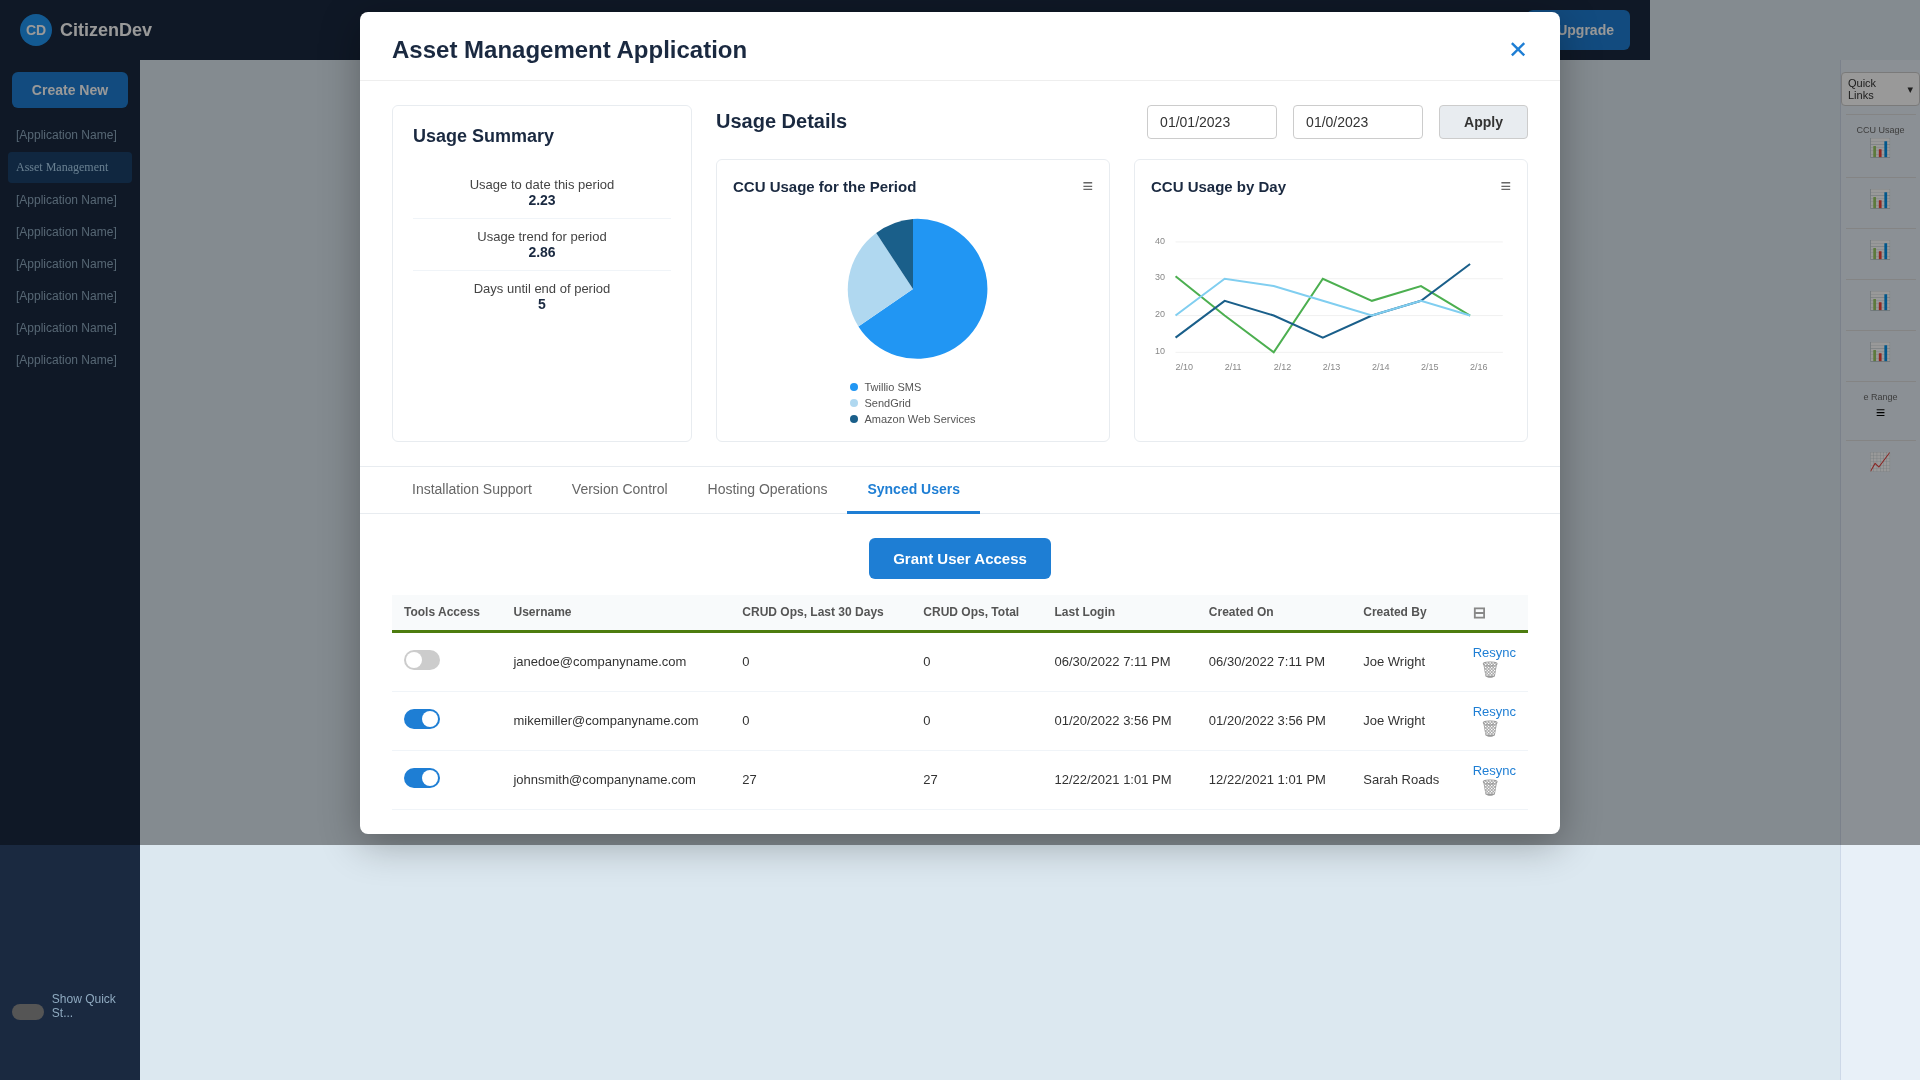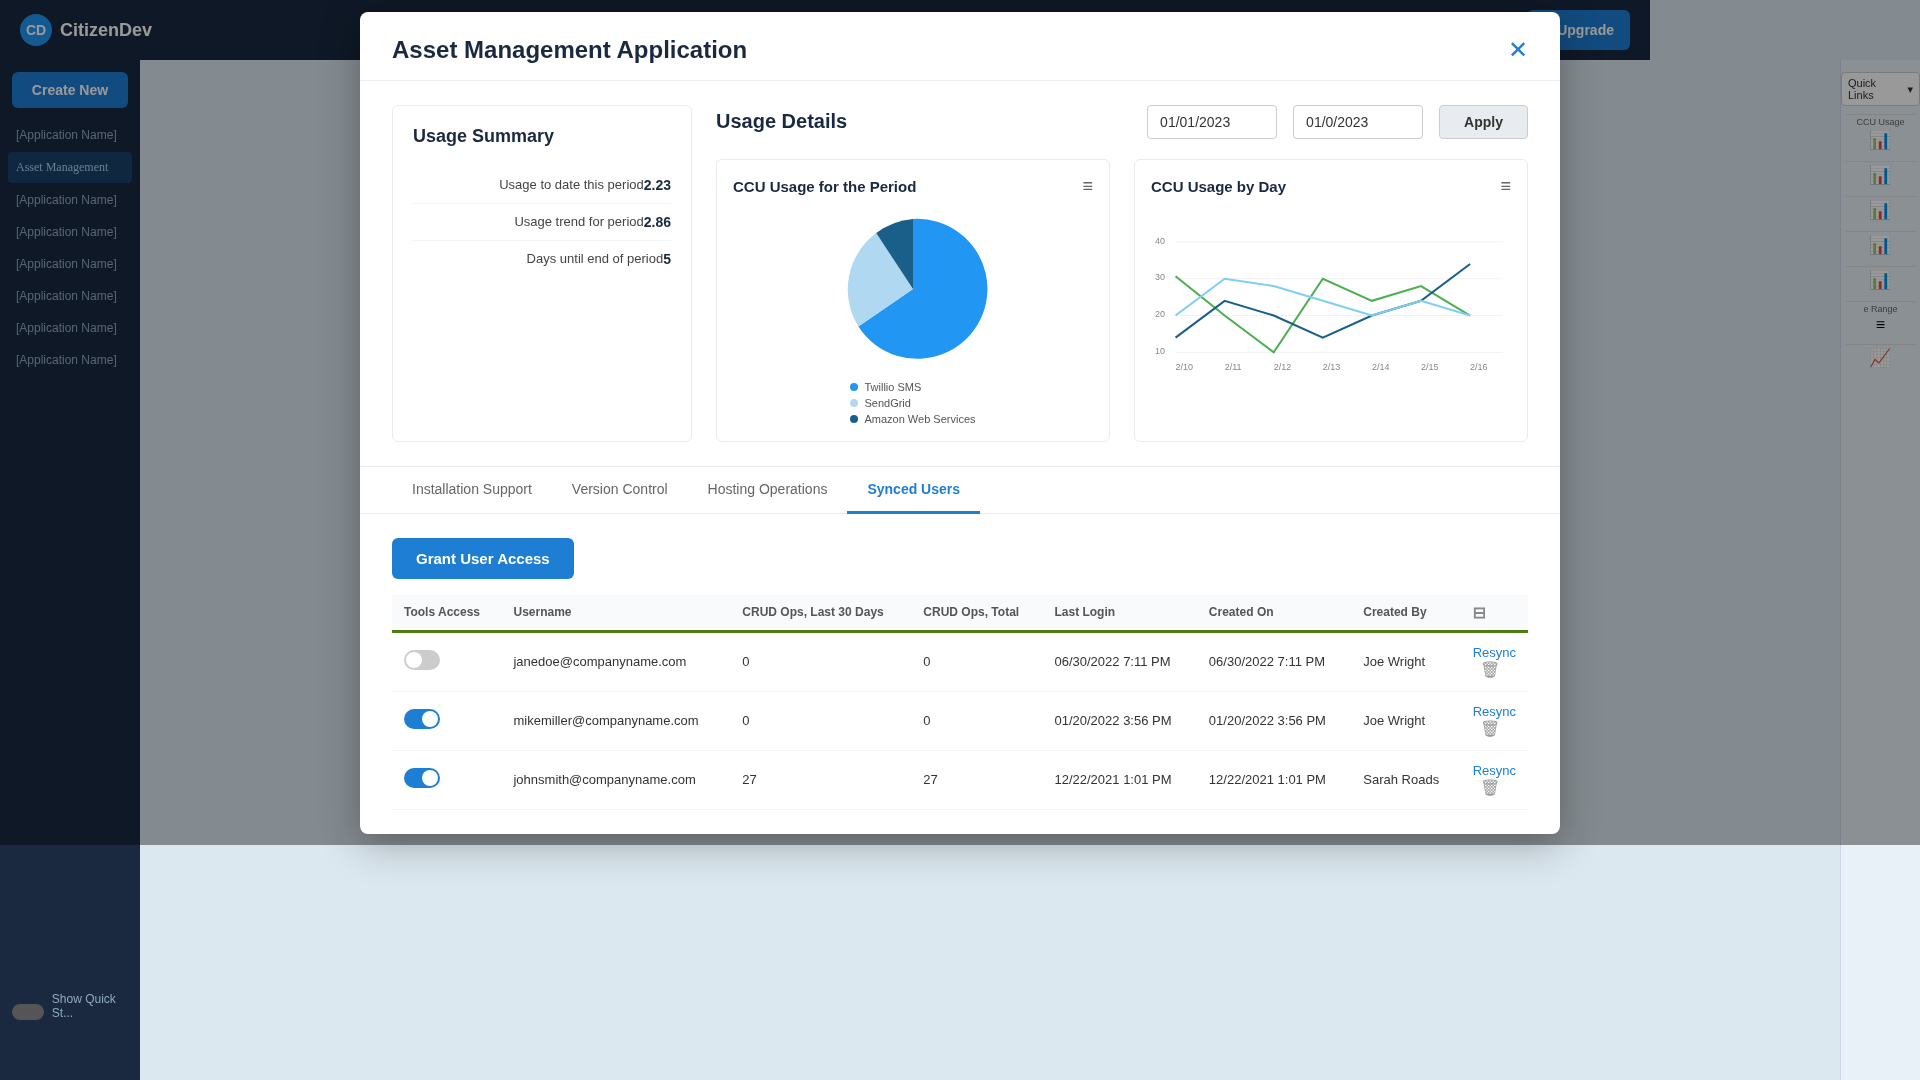--- a/index.html
+++ b/index.html
@@ -66,21 +66,21 @@
 
     .right-panel-label {
       font-size: 9px; color: #666; text-align: center;
     }
 
     .quick-links-btn {
       background: white; border: 1px solid #ccc; border-radius: 4px; padding: 4px 6px; font-size: 11px; color: #333; display: flex; align-items: center; gap: 4px; cursor: pointer;
     }
 
     .right-panel-section {
-      width: 70px; display: flex; flex-direction: column; align-items: center; gap: 2px; padding: 2px 4px; border-top: 1px solid #ddd;
+      width: 70px; display: flex; flex-direction: column; align-items: center; gap: 2px; padding: 10px 4px; border-top: 1px solid #ddd;
     }
 
     .chart-icon {
       font-size: 18px; color: #2196f3;
     }
 
     
     .modal-overlay {
       position: absolute; top: 0; left: 0; width: 1920px; height: 845px;
       background: rgba(0,0,0,0.4); display: flex; align-items: center; justify-content: center;
@@ -111,21 +111,21 @@
     
     .usage-summary-panel {
       width: 300px; flex-shrink: 0; background: white; border: 1px solid #e8ecf0; border-radius: 6px; padding: 20px;
     }
 
     .usage-summary-title {
       font-size: 18px; font-weight: 700; color: #1a2940; margin-bottom: 20px;
     }
 
     .summary-row {
-      display: flex; justify-content: flex-end; align-items: center; padding: 10px 0; border-bottom: 1px solid #f0f4f8;
+      display: flex; justify-content: center; align-items: center; padding: 10px 0; border-bottom: 1px solid #f0f4f8; flex-direction: column;
     }
 
     .summary-row:last-child { border-bottom: none; }
 
     .summary-label {
       font-size: 13px; color: #444; font-weight: 500;
     }
 
     .summary-value {
       font-size: 14px; color: #1a2940; font-weight: 600;
@@ -218,21 +218,21 @@
     .tab-item.active {
       color: #1e7ed4; border-bottom-color: #1e7ed4; font-weight: 600;
     }
 
     
     .tab-content {
       padding: 24px 32px;
     }
 
     .tab-header-row {
-      display: flex; justify-content: flex-start; margin-bottom: 16px;
+      display: flex; justify-content: center; margin-bottom: 16px;
     }
 
     .grant-access-btn {
       background: #1e7ed4; color: white; padding: 12px 24px; border-radius: 6px; font-size: 15px; font-weight: 600; cursor: pointer; border: none;
     }
 
     .users-table {
       width: 100%; border-collapse: collapse;
     }
 

